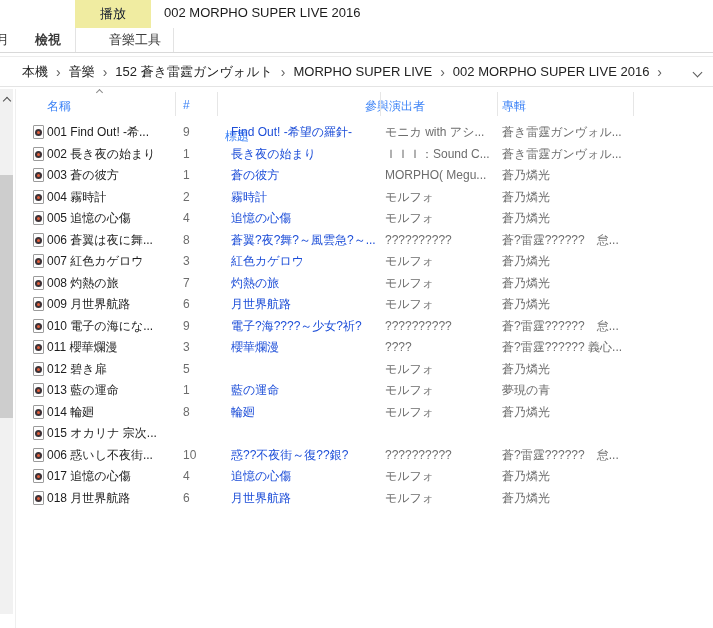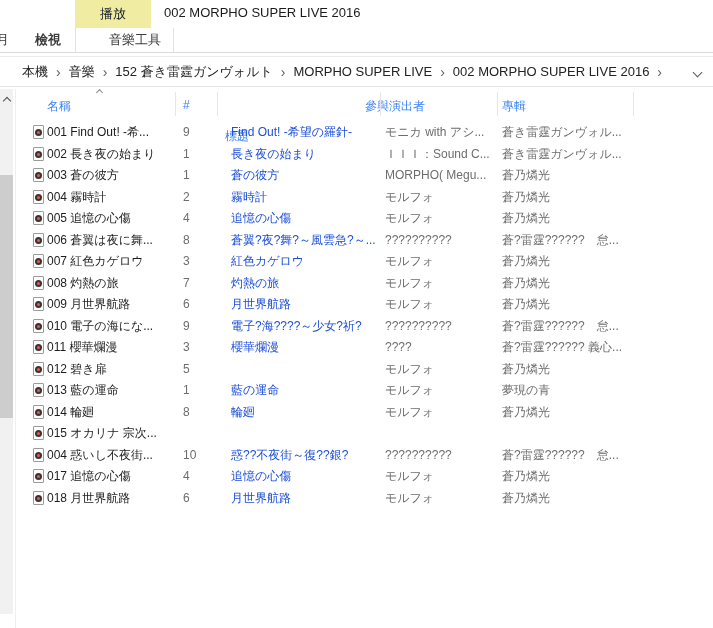--- a/index.html
+++ b/index.html
@@ -330,21 +330,21 @@
       <span class="cell c-title"></span>
       <span class="cell c-artist"></span>
       <span class="cell c-album"></span>
     </div>
 
     <div class="file-row">
       <span class="file-icon">
         <span class="disc"></span>
         <span class="dot"></span>
       </span>
-      <span class="cell c-name">004 惑いし不夜街...</span>
+      <span class="cell c-name">006 惑いし不夜街...</span>
       <span class="cell c-track">10</span>
       <span class="cell c-title">惑??不夜街～復??銀?</span>
       <span class="cell c-artist">??????????</span>
       <span class="cell c-album">蒼?雷霆??????　怠...</span>
     </div>
 
     <div class="file-row">
       <span class="file-icon">
         <span class="disc"></span>
         <span class="dot"></span>

